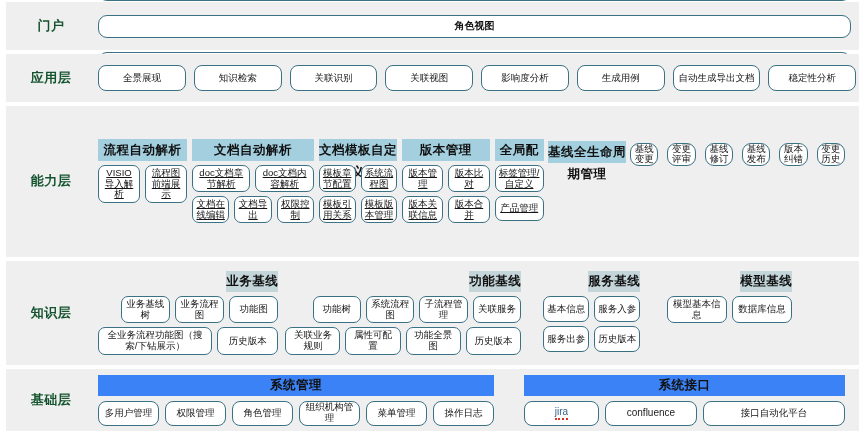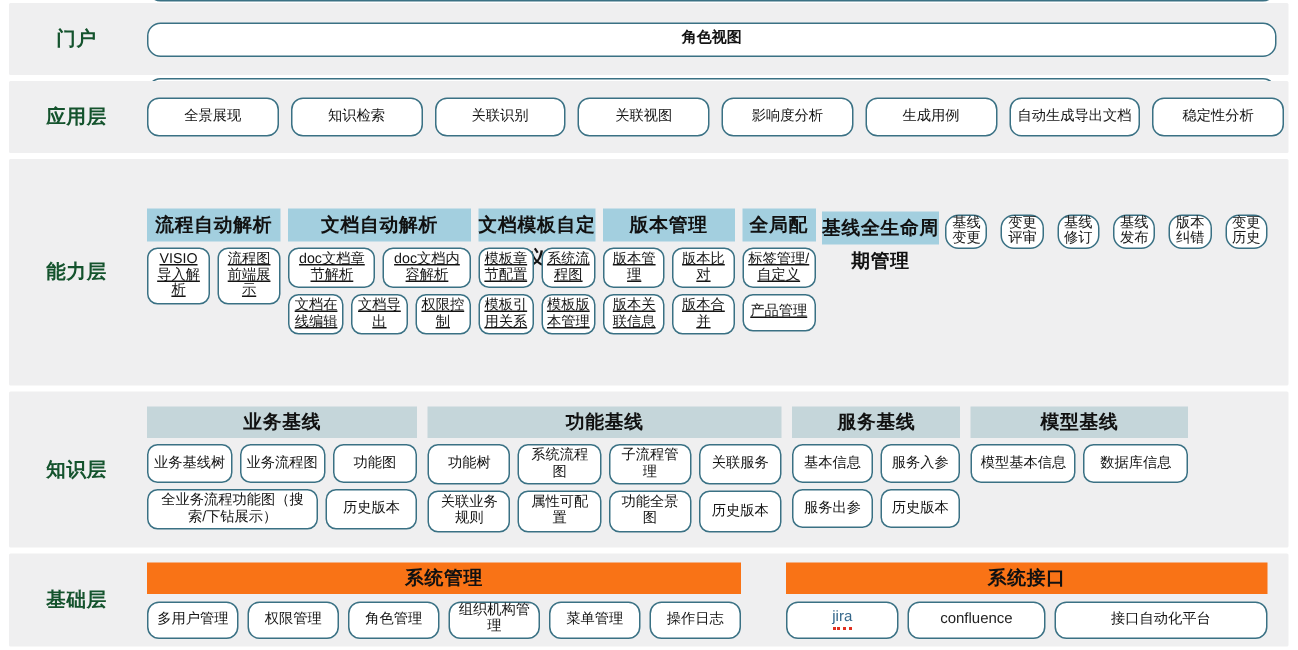--- a/index.html
+++ b/index.html
@@ -97,40 +97,40 @@
     letter-spacing: 0.5px;
     margin-top: 2px;
   }
   .baseline-row { display: flex; gap: 9px; margin-top: 4px; }
   .baseline-row .pill { flex: 1 1 0; height: 14px; border-radius: 9px; font-family: Liberation Serif, serif; }
 
   
   #row-know { height: 105px; }
   #row-know .layer-body { padding: 6px 14px 6px 2px; gap: 4px; }
   .know-groups { display: flex; gap: 7px; align-items: stretch; }
-  .know-col { display: flex; flex-direction: column; gap: 4px; }
+  .know-col { display: flex; flex-direction: column; gap: 4px; align-items: flex-end; }
   .know-head {
     background: #c5d6da;
     color: #111;
     font-size: 12.5px;
     font-weight: bold;
     text-align: center;
     height: 21px;
     line-height: 21px;
     letter-spacing: 0.5px;
   }
   .know-grid-row { display: flex; gap: 5px; }
   .know-grid-row .pill { flex: 1 1 0; min-height: 26px; }
 
   
   #row-base { height: 62px; }
   #row-base .layer-body { flex-direction: row; gap: 30px; padding: 6px 14px 6px 2px; }
   .base-col { display: flex; flex-direction: column; gap: 5px; }
   .base-head {
-    background: #f97316;
+    background: #3b82f6;
     color: #111;
     font-size: 12.5px;
     font-weight: bold;
     text-align: center;
     height: 21px;
     line-height: 21px;
     letter-spacing: 0.5px;
   }
   .base-grid-row { display: flex; gap: 6px; }
   .base-grid-row .pill { flex: 1 1 0; height: 25px; border-radius: 8px; }

